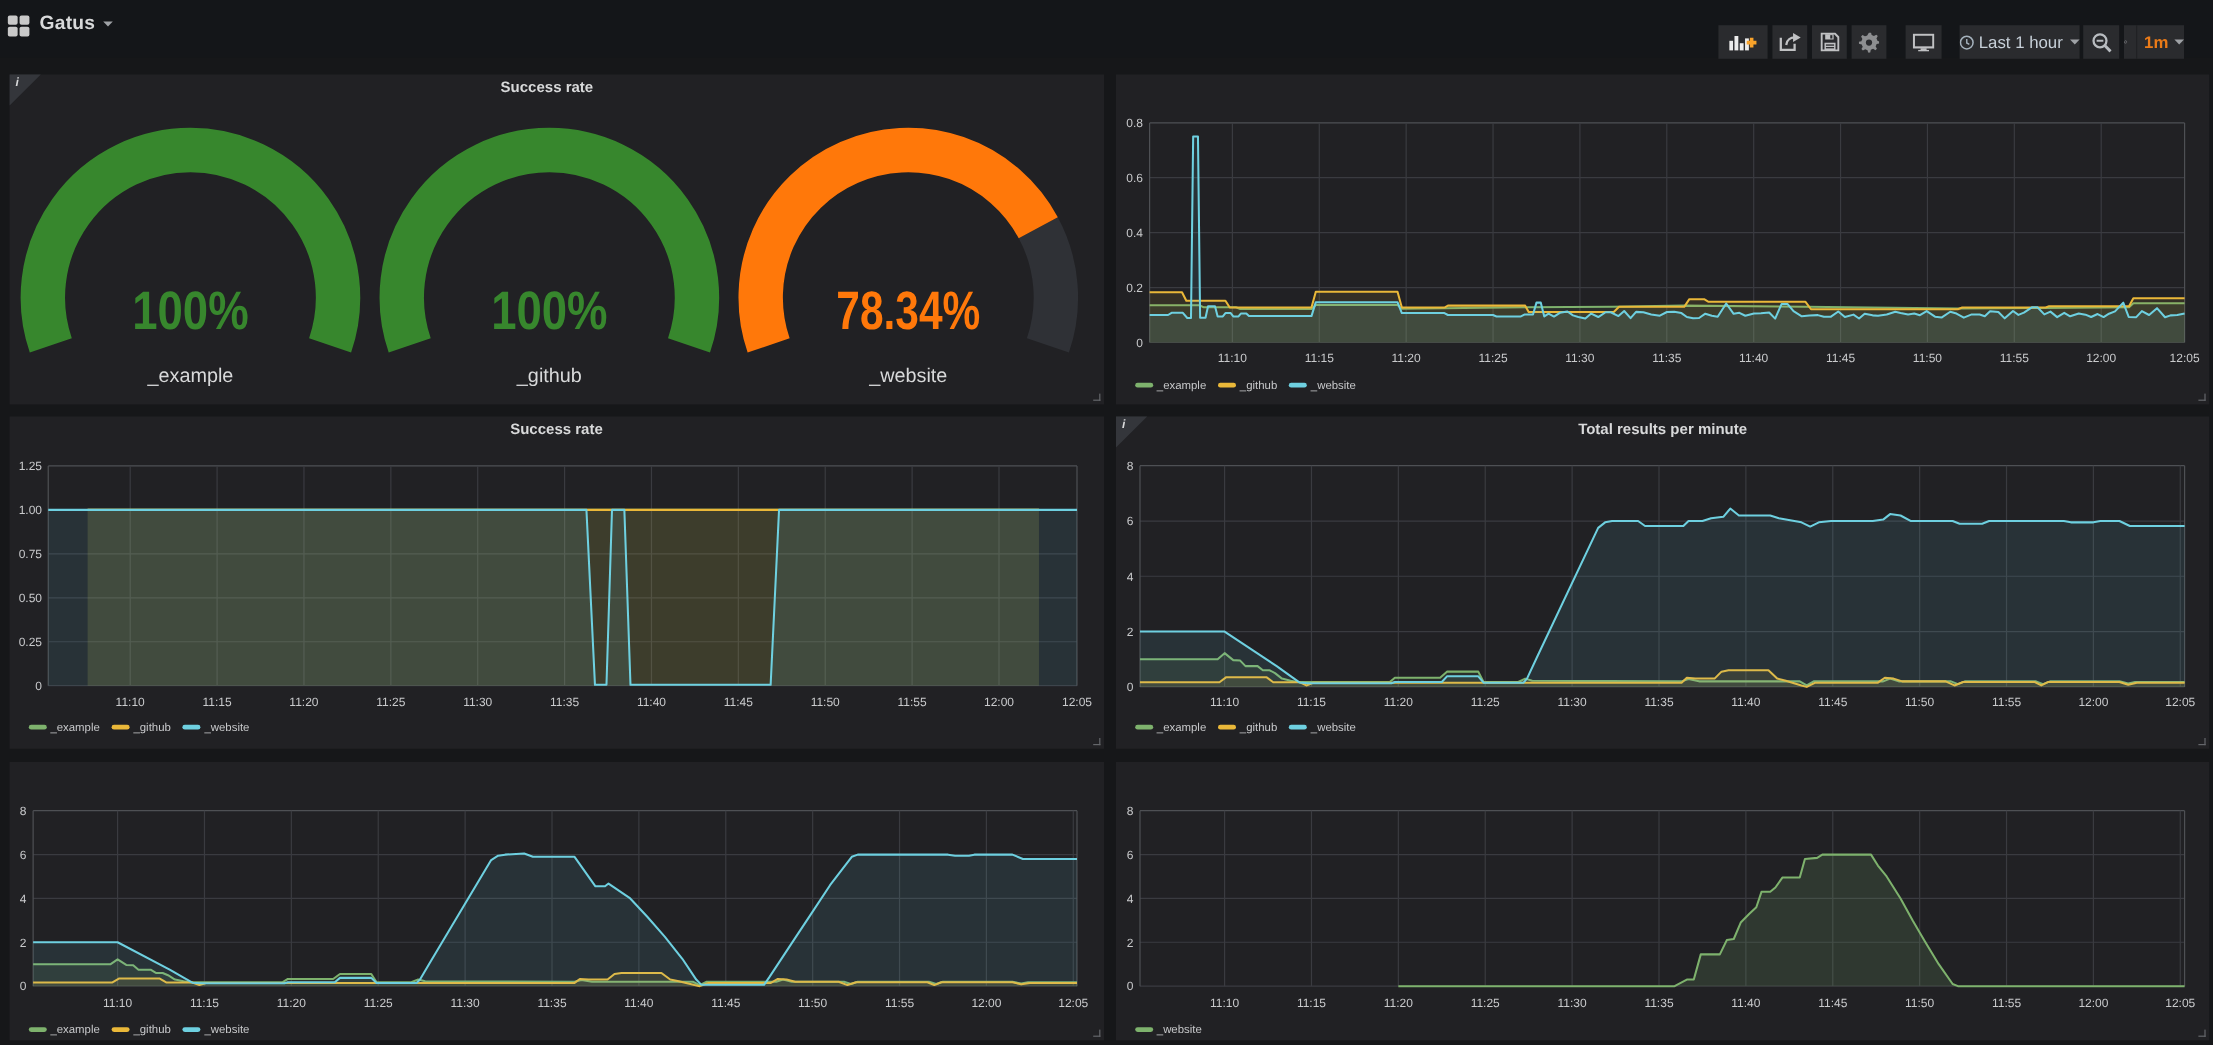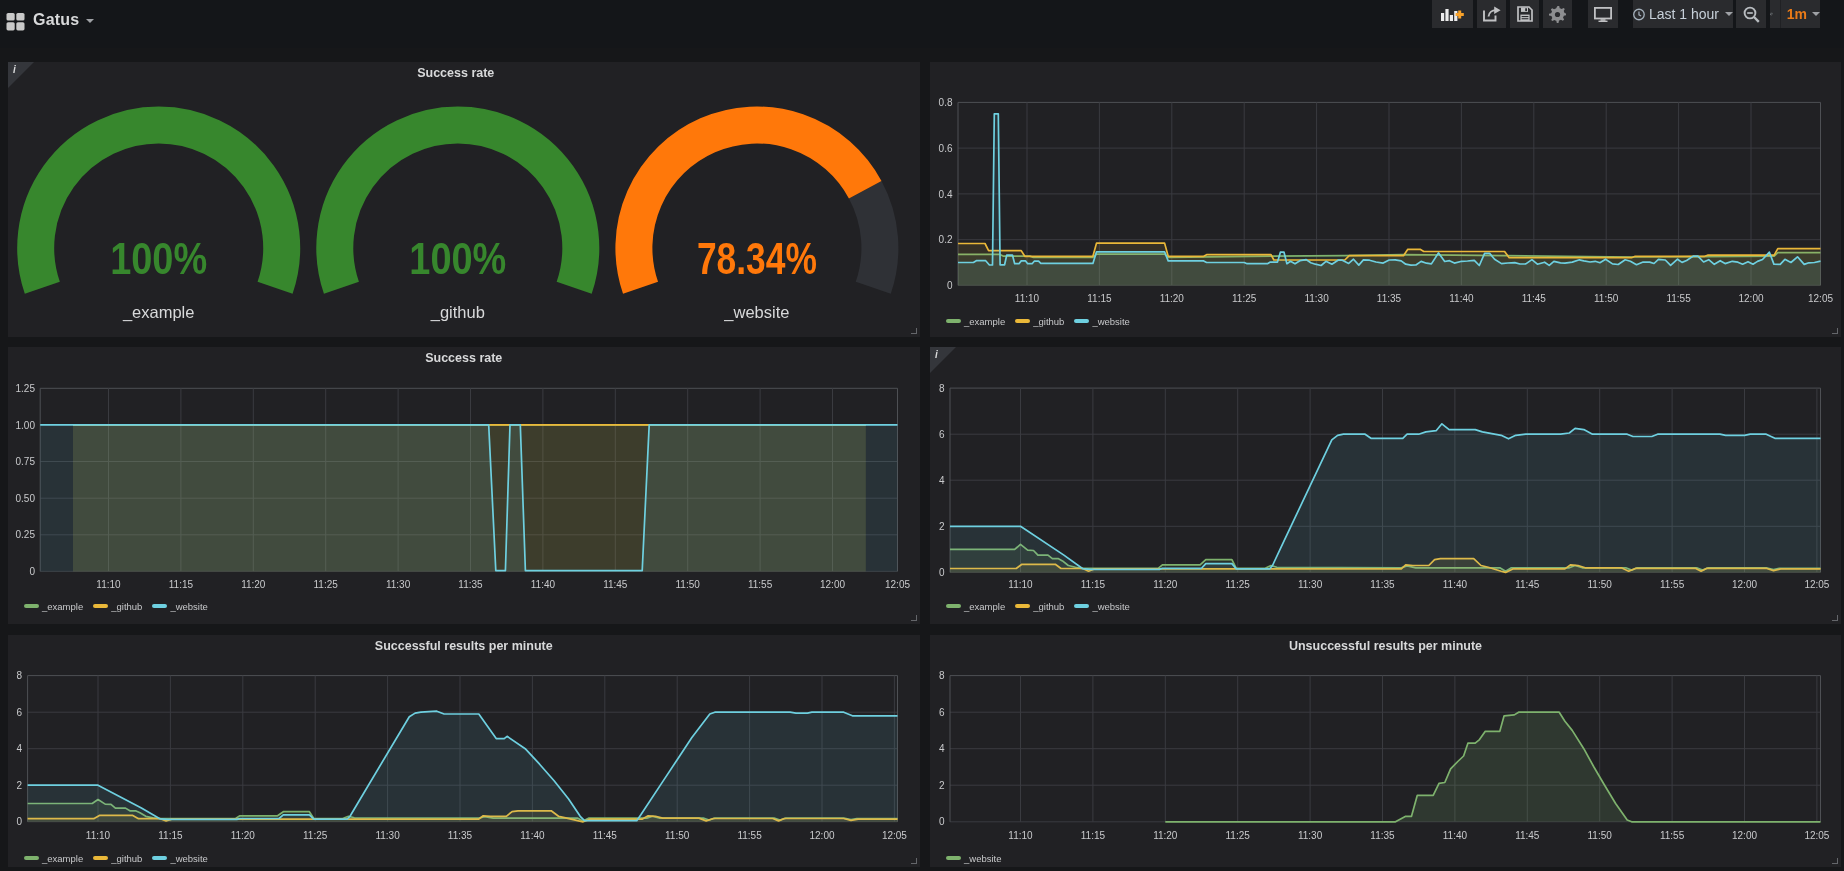--- a/index.html
+++ b/index.html
@@ -2,21 +2,21 @@
 <html><head><meta charset="utf-8">
 <style>
 * { margin:0; padding:0; box-sizing:border-box; }
 html,body { width:1844px; height:871px; overflow:hidden; background:#161719;
   font-family:"Liberation Sans", sans-serif; }
 .navbar { position:absolute; left:0; top:0; width:1844px; height:48px; background:#141619; }
 .brand { position:absolute; left:33px; top:11px; font-size:16px; color:#d8d9da; letter-spacing:0.2px;font-weight:bold; }
 .gridicon { position:absolute; left:6px; top:12px; }
 .caret { display:inline-block; width:0; height:0; border-left:4px solid transparent;
   border-right:4px solid transparent; border-top:4.5px solid #9fa2a6; vertical-align:middle; margin-left:7px; }
-.navbtn { position:absolute; top:0; height:28px; background:#2a2b2e; border-radius:0;
+.navbtn { position:absolute; top:21px; height:28px; background:#2a2b2e; border-radius:0;
   display:flex; align-items:center; justify-content:center; color:#c0c1c3; white-space:nowrap; }
 .panel { position:absolute; background:#212124; }
 .ptitle { position:absolute; left:0; right:0; top:4px; text-align:center; font-size:12.5px;
   font-weight:bold; color:#d8d9da; }
 .chart { position:absolute; left:0; top:0; }
 .legend { position:absolute; left:16px; height:14px; display:flex; align-items:center;
   font-size:9.5px; color:#c8c9cb; }
 .lg { display:flex; align-items:center; margin-right:10px; }
 .dash { display:inline-block; width:15px; height:4.5px; border-radius:2px; margin-right:3px; }
 .info-corner { position:absolute; left:0; top:0; width:0; height:0;
@@ -220,20 +220,21 @@
 <div class="legend" style="top:252px">
       <span class="lg"><span class="dash" style="background:#7EB26D"></span>_example</span>
       <span class="lg"><span class="dash" style="background:#EAB839"></span>_github</span>
       <span class="lg"><span class="dash" style="background:#6ED0E0"></span>_website</span>
     </div>
     <div class="resize"></div>
 </div>
 <div class="panel" style="left:930px;top:347px;width:911px;height:277px">
 <div class="info-corner"></div>
     <span class="info-i">i</span>
+    <div class="ptitle">Total results per minute</div>
 <svg class="chart" width="911" height="277" viewBox="0 0 911 277">
 <line x1="20.0" y1="225.4" x2="890.5" y2="225.4" stroke="#3a3b40" stroke-width="1"></line>
 <line x1="20.0" y1="179.3" x2="890.5" y2="179.3" stroke="#3a3b40" stroke-width="1"></line>
 <line x1="20.0" y1="133.2" x2="890.5" y2="133.2" stroke="#3a3b40" stroke-width="1"></line>
 <line x1="20.0" y1="87.2" x2="890.5" y2="87.2" stroke="#3a3b40" stroke-width="1"></line>
 <line x1="20.0" y1="41.1" x2="890.5" y2="41.1" stroke="#4e5054" stroke-width="1"></line>
 <line x1="90.5" y1="41.1" x2="90.5" y2="225.4" stroke="#3a3b40" stroke-width="1"></line>
 <line x1="162.9" y1="41.1" x2="162.9" y2="225.4" stroke="#3a3b40" stroke-width="1"></line>
 <line x1="235.3" y1="41.1" x2="235.3" y2="225.4" stroke="#3a3b40" stroke-width="1"></line>
 <line x1="307.7" y1="41.1" x2="307.7" y2="225.4" stroke="#3a3b40" stroke-width="1"></line>
@@ -272,21 +273,20 @@
 <text x="886.9" y="241.0" text-anchor="middle" font-size="10" fill="#c9cacc">12:05</text>
 </svg>
 <div class="legend" style="top:252px">
       <span class="lg"><span class="dash" style="background:#7EB26D"></span>_example</span>
       <span class="lg"><span class="dash" style="background:#EAB839"></span>_github</span>
       <span class="lg"><span class="dash" style="background:#6ED0E0"></span>_website</span>
     </div>
     <div class="resize"></div>
 </div>
 <div class="panel" style="left:8px;top:635px;width:911.5px;height:232px">
-<div class="ptitle">Successful results per minute</div>
 <svg class="chart" width="912" height="239" viewBox="0 0 912 239">
 <line x1="19.6" y1="186.8" x2="889.5" y2="186.8" stroke="#3a3b40" stroke-width="1"></line>
 <line x1="19.6" y1="150.2" x2="889.5" y2="150.2" stroke="#3a3b40" stroke-width="1"></line>
 <line x1="19.6" y1="113.7" x2="889.5" y2="113.7" stroke="#3a3b40" stroke-width="1"></line>
 <line x1="19.6" y1="77.2" x2="889.5" y2="77.2" stroke="#3a3b40" stroke-width="1"></line>
 <line x1="19.6" y1="40.6" x2="889.5" y2="40.6" stroke="#4e5054" stroke-width="1"></line>
 <line x1="90.0" y1="40.6" x2="90.0" y2="186.8" stroke="#3a3b40" stroke-width="1"></line>
 <line x1="162.4" y1="40.6" x2="162.4" y2="186.8" stroke="#3a3b40" stroke-width="1"></line>
 <line x1="234.8" y1="40.6" x2="234.8" y2="186.8" stroke="#3a3b40" stroke-width="1"></line>
 <line x1="307.2" y1="40.6" x2="307.2" y2="186.8" stroke="#3a3b40" stroke-width="1"></line>
@@ -325,21 +325,20 @@
 <text x="886.4" y="204.0" text-anchor="middle" font-size="10" fill="#c9cacc">12:05</text>
 </svg>
 <div class="legend" style="top:216px">
       <span class="lg"><span class="dash" style="background:#7EB26D"></span>_example</span>
       <span class="lg"><span class="dash" style="background:#EAB839"></span>_github</span>
       <span class="lg"><span class="dash" style="background:#6ED0E0"></span>_website</span>
     </div>
     <div class="resize"></div>
 </div>
 <div class="panel" style="left:930px;top:635px;width:911px;height:232px">
-<div class="ptitle">Unsuccessful results per minute</div>
 <svg class="chart" width="911" height="239" viewBox="0 0 911 239">
 <line x1="20.0" y1="186.8" x2="890.5" y2="186.8" stroke="#3a3b40" stroke-width="1"></line>
 <line x1="20.0" y1="150.2" x2="890.5" y2="150.2" stroke="#3a3b40" stroke-width="1"></line>
 <line x1="20.0" y1="113.7" x2="890.5" y2="113.7" stroke="#3a3b40" stroke-width="1"></line>
 <line x1="20.0" y1="77.2" x2="890.5" y2="77.2" stroke="#3a3b40" stroke-width="1"></line>
 <line x1="20.0" y1="40.6" x2="890.5" y2="40.6" stroke="#4e5054" stroke-width="1"></line>
 <line x1="90.5" y1="40.6" x2="90.5" y2="186.8" stroke="#3a3b40" stroke-width="1"></line>
 <line x1="162.9" y1="40.6" x2="162.9" y2="186.8" stroke="#3a3b40" stroke-width="1"></line>
 <line x1="235.3" y1="40.6" x2="235.3" y2="186.8" stroke="#3a3b40" stroke-width="1"></line>
 <line x1="307.7" y1="40.6" x2="307.7" y2="186.8" stroke="#3a3b40" stroke-width="1"></line>

